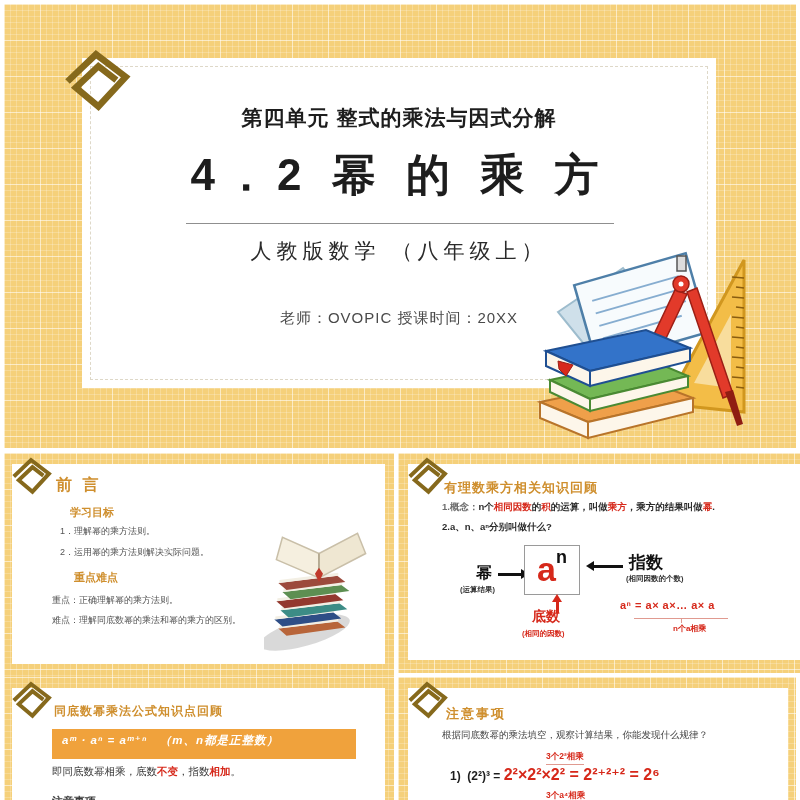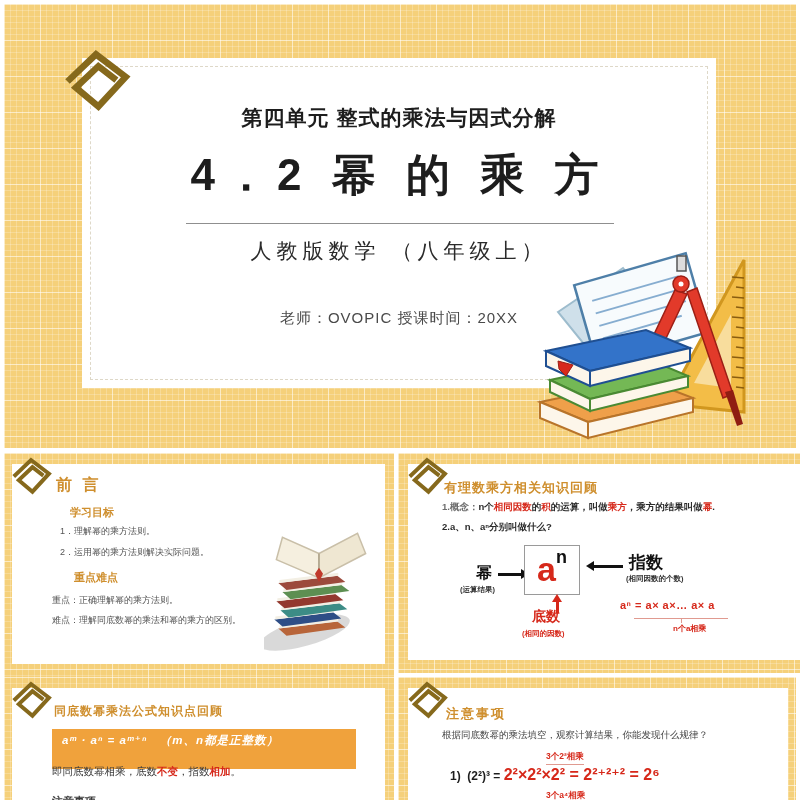--- a/index.html
+++ b/index.html
@@ -54,21 +54,21 @@
   .rv-brace::after{content:"";position:absolute;left:50%;bottom:-5px;width:1px;height:5px;background:#e09a90;}
   .rv-fnote{position:absolute;left:275px;top:170px;font-size:8px;color:#d6281a;font-weight:bold;}
   
   .harrow{position:absolute;height:3px;background:#111;}
   .harrow.to-right::after{content:"";position:absolute;right:-7px;top:-4px;border-left:8px solid #111;border-top:5px solid transparent;border-bottom:5px solid transparent;}
   .harrow.to-left::before{content:"";position:absolute;left:-7px;top:-4px;border-right:8px solid #111;border-top:5px solid transparent;border-bottom:5px solid transparent;}
   .varrow{position:absolute;width:3px;background:#d6281a;}
   .varrow::before{content:"";position:absolute;top:-7px;left:-4px;border-bottom:8px solid #d6281a;border-left:5px solid transparent;border-right:5px solid transparent;}
   
   .fr-title{left:50px;top:26px;font-size:12px;letter-spacing:1px;}
-  .fr-banner{position:absolute;left:48px;top:52px;width:304px;height:40px;background:#f0a23c;color:#fff;
+  .fr-banner{position:absolute;left:48px;top:52px;width:304px;height:30px;background:#f0a23c;color:#fff;
              font-size:11.5px;font-weight:bold;font-style:italic;line-height:22px;padding-left:10px;box-sizing:border-box;letter-spacing:1px;}
   .fr-line{position:absolute;left:48px;top:88px;font-size:10.5px;color:#3a3a3a;font-family:Liberation Mono, monospace;}
   .fr-line .red{font-weight:bold;}
   .fr-cut{position:absolute;left:48px;top:117px;font-size:11px;font-weight:bold;color:#3a3a3a;}
   
   .sc-title{left:48px;top:28px;font-size:13px;letter-spacing:2px;}
   .sc-line{position:absolute;left:44px;top:52px;font-size:9.5px;color:#444;}
   .sc-label{position:absolute;left:148px;top:74px;font-size:8.5px;font-weight:bold;color:#d6281a;border-bottom:1px solid #e09a90;padding-bottom:1px;}
   .sc-eq{position:absolute;left:52px;top:88px;font-size:12px;font-weight:bold;color:#1d1d1d;}
   .sc-eq .expr{font-size:16px;}

